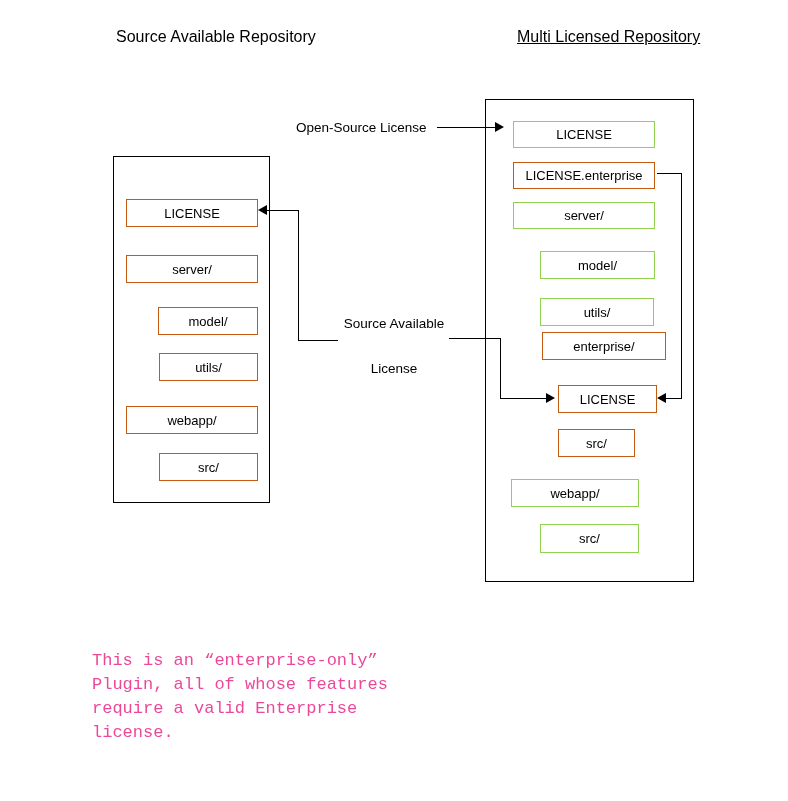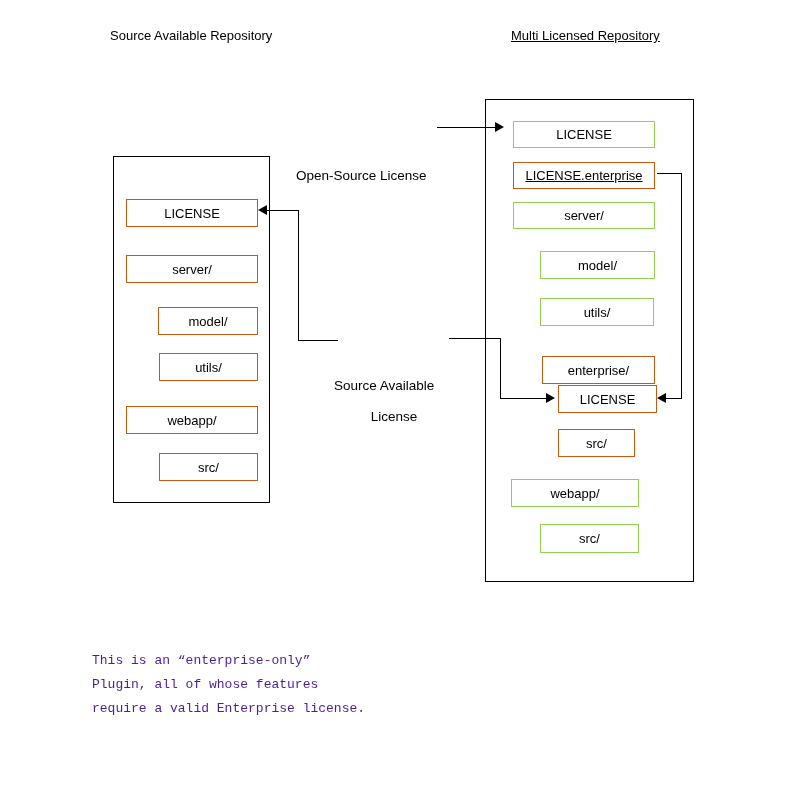--- a/index.html
+++ b/index.html
@@ -1,20 +1,20 @@
 <!DOCTYPE html>
 <html style="--orange: #C55A11; --green: #92D050; --line: #000000;"><head>
 <meta charset="utf-8">
 <style>
   html,body { margin:0; padding:0; background:#fff; }
   .canvas {
     position:relative; width:788px; height:801px; background:#ffffff;
     font-family:"Liberation Sans", sans-serif; color:#000; overflow:hidden;
   }
-  .title { position:absolute; font-size:13px; white-space:nowrap; }
+  .title { position:absolute; font-size:16px; white-space:nowrap;margin-left:6px; }
   .t-left  { left:110px; top:28px; }
   .t-right { left:511px; top:28px;text-decoration:underline; }
 
   .repo-box { position:absolute; border:1px solid #000; background:#fff; box-sizing:border-box; }
   .left-box  { left:113px; top:156px; width:157px; height:347px; }
   .right-box { left:485px; top:99px;  width:209px; height:483px; }
 
   .file {
     position:absolute; box-sizing:border-box; background:#fff;
     display:flex; align-items:center; justify-content:center;
@@ -26,45 +26,45 @@
   
   .l0 { left:12px; top:42px;  width:132px; height:28px; }
   .l1 { left:12px; top:98px;  width:132px; height:28px; }
   .l2 { left:44px; top:150px; width:100px; height:28px; }
   .l3 { left:45px; top:196px; width:99px;  height:28px; }
   .l4 { left:12px; top:249px; width:132px; height:28px; }
   .l5 { left:45px; top:296px; width:99px;  height:28px; }
 
   
   .r0 { left:27px; top:21px;  width:142px; height:27px; }
-  .r1 { left:27px; top:62px;  width:142px; height:27px;text-decoration:underline; }
+  .r1 { left:27px; top:62px;  width:142px; height:27px; }
   .r2 { left:27px; top:102px; width:142px; height:27px; }
   .r3 { left:54px; top:151px; width:115px; height:28px; }
   .r4 { left:54px; top:198px; width:114px; height:28px; }
-  .r5 { left:56px; top:256px; width:113px; height:28px;text-align:center; }
+  .r5 { left:56px; top:232px; width:124px; height:28px;text-align:center; }
   .r6 { left:72px; top:285px; width:99px;  height:28px; }
   .r7 { left:72px; top:329px; width:77px;  height:28px; }
   .r8 { left:25px; top:379px; width:128px; height:28px; }
   .r9 { left:54px; top:424px; width:99px;  height:29px; }
 
   .hline { position:absolute; height:1px; background:#000; }
   .vline { position:absolute; width:1px;  background:#000; }
   .arrow-r, .arrow-l { position:absolute; width:0; height:0;
     border-top:5px solid transparent; border-bottom:5px solid transparent; }
   .arrow-r { border-left:9px solid #000; }
   .arrow-l { border-right:9px solid #000; }
 
-  .flow-label { position:absolute; font-size:13.5px; white-space:nowrap; background:#fff; padding:0 3px;margin-top:48px; }
+  .flow-label { position:absolute; font-size:13.5px; white-space:nowrap; background:#fff; padding:0 3px; }
   .lbl-open { left:293px; top:120px; }
-  .lbl-sa1  { left:331px; top:330px; width:120px; }
+  .lbl-sa1  { left:331px; top:316px; width:120px; text-align:center; }
   .lbl-sa2  { left:331px; top:361px; width:120px; text-align:center; }
 
   .caption {
     position:absolute; font-family:"Liberation Mono", monospace;
-    font-size:13px; line-height:24px; white-space:pre-line; color:#4c1d95;
+    font-size:17px; line-height:24px; white-space:pre-line; color:#ec4899;
   }
   .cap-left  { left:92px;  top:649px; width:310px; }
   .cap-right { left:427px; top:649px; width:300px; }
 </style>
 </head>
 <body>
 
 <div class="canvas">
 
   <div class="title t-left">Source Available Repository</div>

